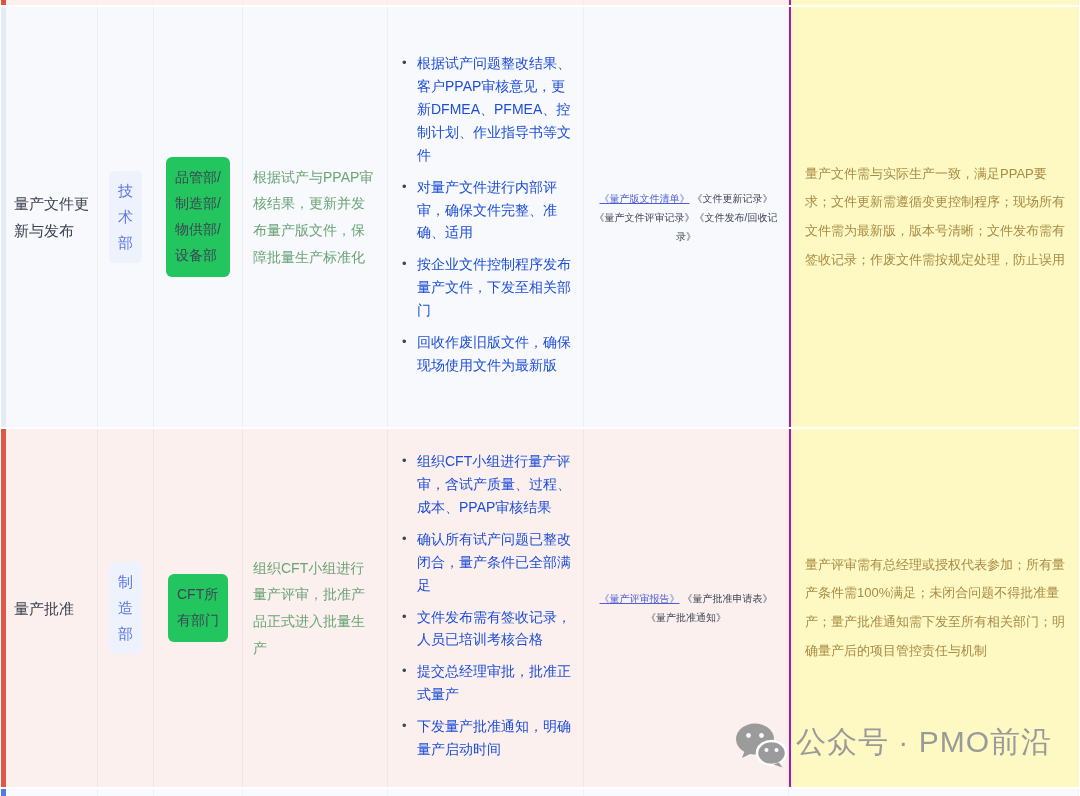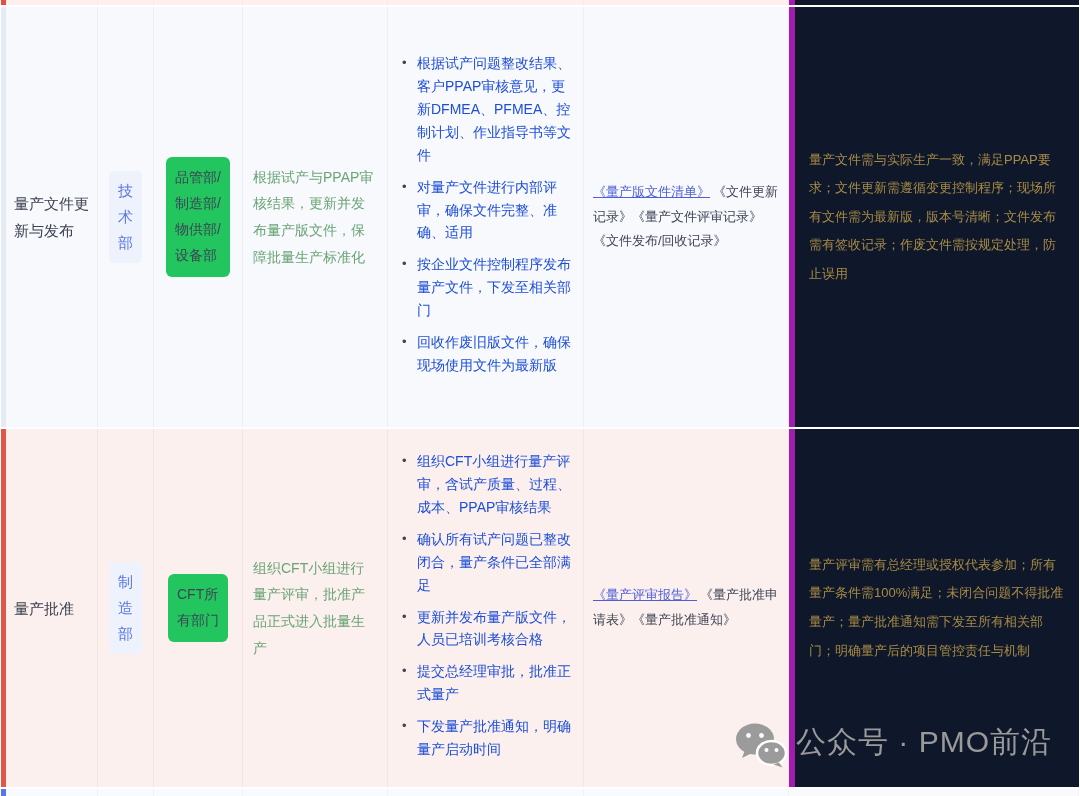--- a/index.html
+++ b/index.html
@@ -16,35 +16,35 @@
 
   
   .cell { height:100%; display:flex; flex-direction:column; justify-content:center;
           border-right:1px solid rgba(80,70,70,0.055); }
   .c1 { width:92px;  padding:0 8px;  }
   .c2 { width:56px;  align-items:center; }
   .c3 { width:89px;  align-items:center; }
   .c4 { width:145px; padding:0 10px; }
   .c5 { width:196px; padding:0 12px; }
   .c6 { width:205px; padding:0 9px;  }
-  .c7 { flex:1; padding:0 14px; background:#0f172a; border-left:6px solid #a21caf; border-right:none; }
+  .c7 { flex:1; padding:0 14px; background:#fef9c3; border-left:2px solid #a21caf; border-right:none; }
   .sliver-top .cell, .sliver-bottom .cell { border-right:1px solid rgba(80,70,70,0.04); }
   .sliver-bottom .c7 { background:#f8fafd; border-left:none; }
 
   
   .stage-name { font-size:15px; line-height:1.8; color:#3a4150; }
   .badge-owner { background:#edf2fd; color:#5b78e0; font-size:15px; line-height:1.75;
     border-radius:5px; padding:7px 9px; text-align:center; white-space:pre-line; }
   .badge-part  { background:#22c55e; color:#3e4656; font-size:14px; line-height:1.85;
     border-radius:6px; padding:8px 9px; text-align:left; white-space:pre-line; }
   .goal-text { color:#6aa476; font-size:14px; line-height:1.9; }
   .task-list { list-style:none; color:#1d4ed8; font-size:14px; line-height:1.64; }
   .task-list li { position:relative; padding-left:17px; margin:4px 0 9px 0; }
   .task-list li::before { content:"•"; position:absolute; left:2px; top:0; font-size:13px; color:#3e4656; }
-  .outputs { font-size:13px; line-height:1.9; color:#3e4656; }
+  .outputs { font-size:10px; line-height:1.9; color:#3e4656;text-align:center; }
   .doc-link { color:#4d5fd6; text-decoration:underline; cursor:pointer; margin-right:3px; }
   .notes-text { color:#a88b45; font-size:13px; line-height:2.2; }
 
   
   .watermark { position:absolute; left:735px; top:722px; height:56px;
     display:flex; gap:9px; pointer-events:none; }
   .watermark .wm-text { font-size:30px; color:#9a9a9a; letter-spacing:1px; white-space:nowrap; }
 </style>
 </head>
 <body>
@@ -110,21 +110,21 @@
       <div class="badge-part">CFT所
 有部门</div>
     </div>
     <div class="cell c4">
       <div class="goal-text">组织CFT小组进行量产评审，批准产品正式进入批量生产</div>
     </div>
     <div class="cell c5">
       <ul class="task-list">
         <li>组织CFT小组进行量产评审，含试产质量、过程、成本、PPAP审核结果</li>
         <li>确认所有试产问题已整改闭合，量产条件已全部满足</li>
-        <li>更新并发布量产版文件，人员已培训考核合格</li>
+        <li>文件发布需有签收记录，人员已培训考核合格</li>
         <li>提交总经理审批，批准正式量产</li>
         <li>下发量产批准通知，明确量产启动时间</li>
       </ul>
     </div>
     <div class="cell c6">
       <div class="outputs">
         <span class="doc-link">《量产评审报告》</span><span>《量产批准申请表》《量产批准通知》</span>
       </div>
     </div>
     <div class="cell c7">

